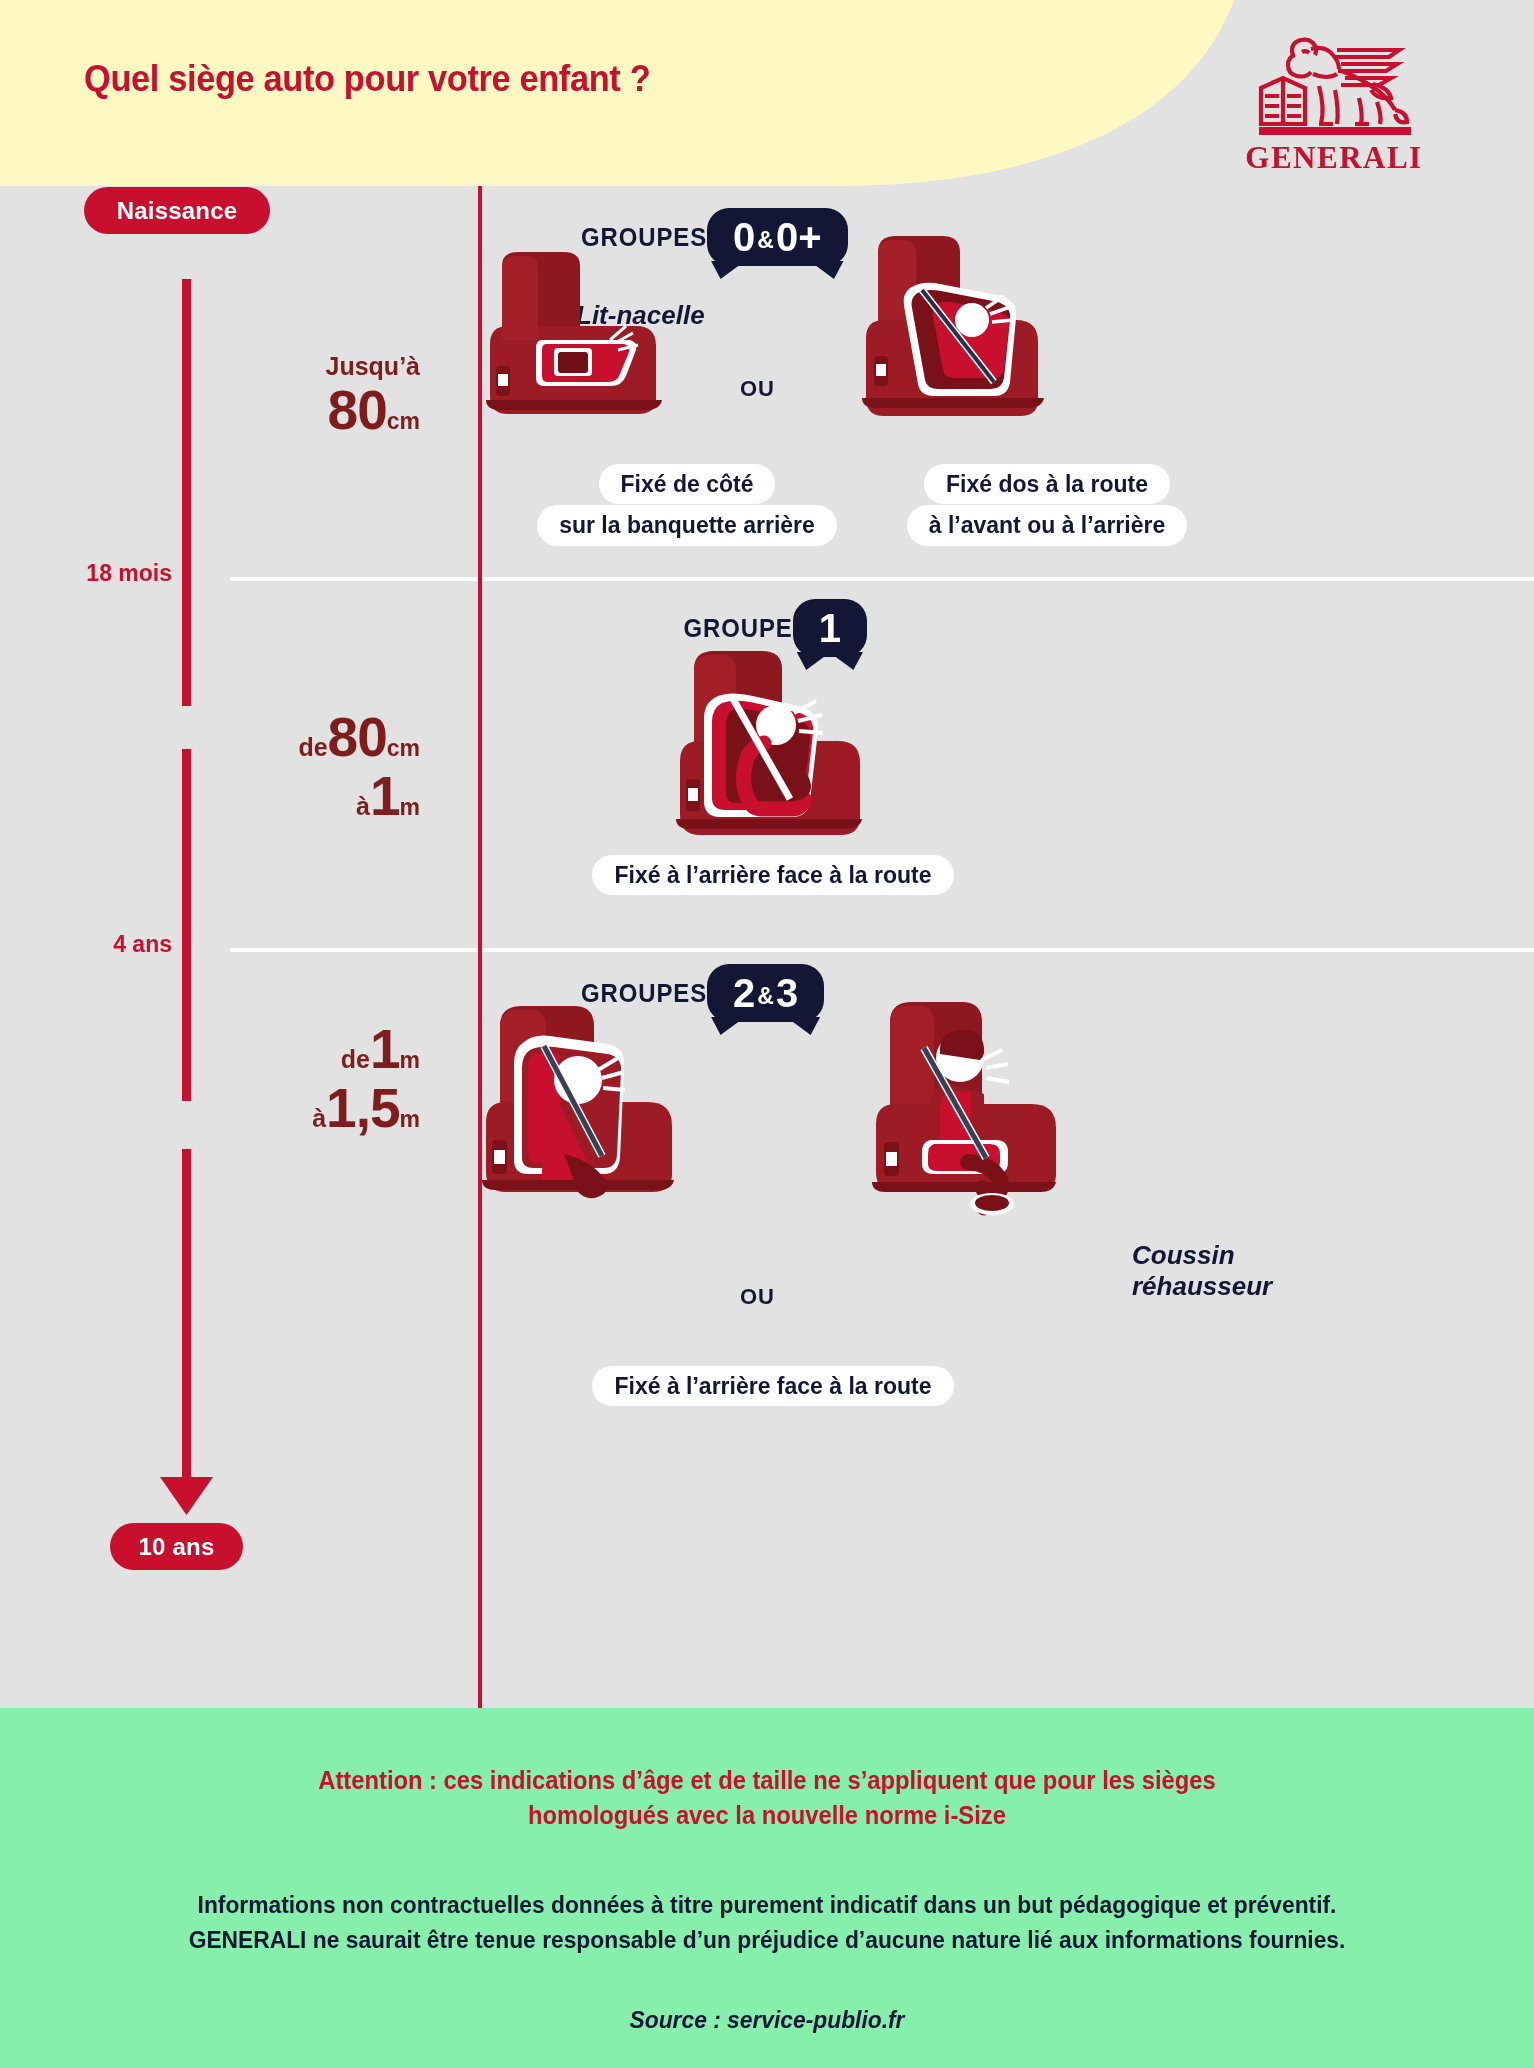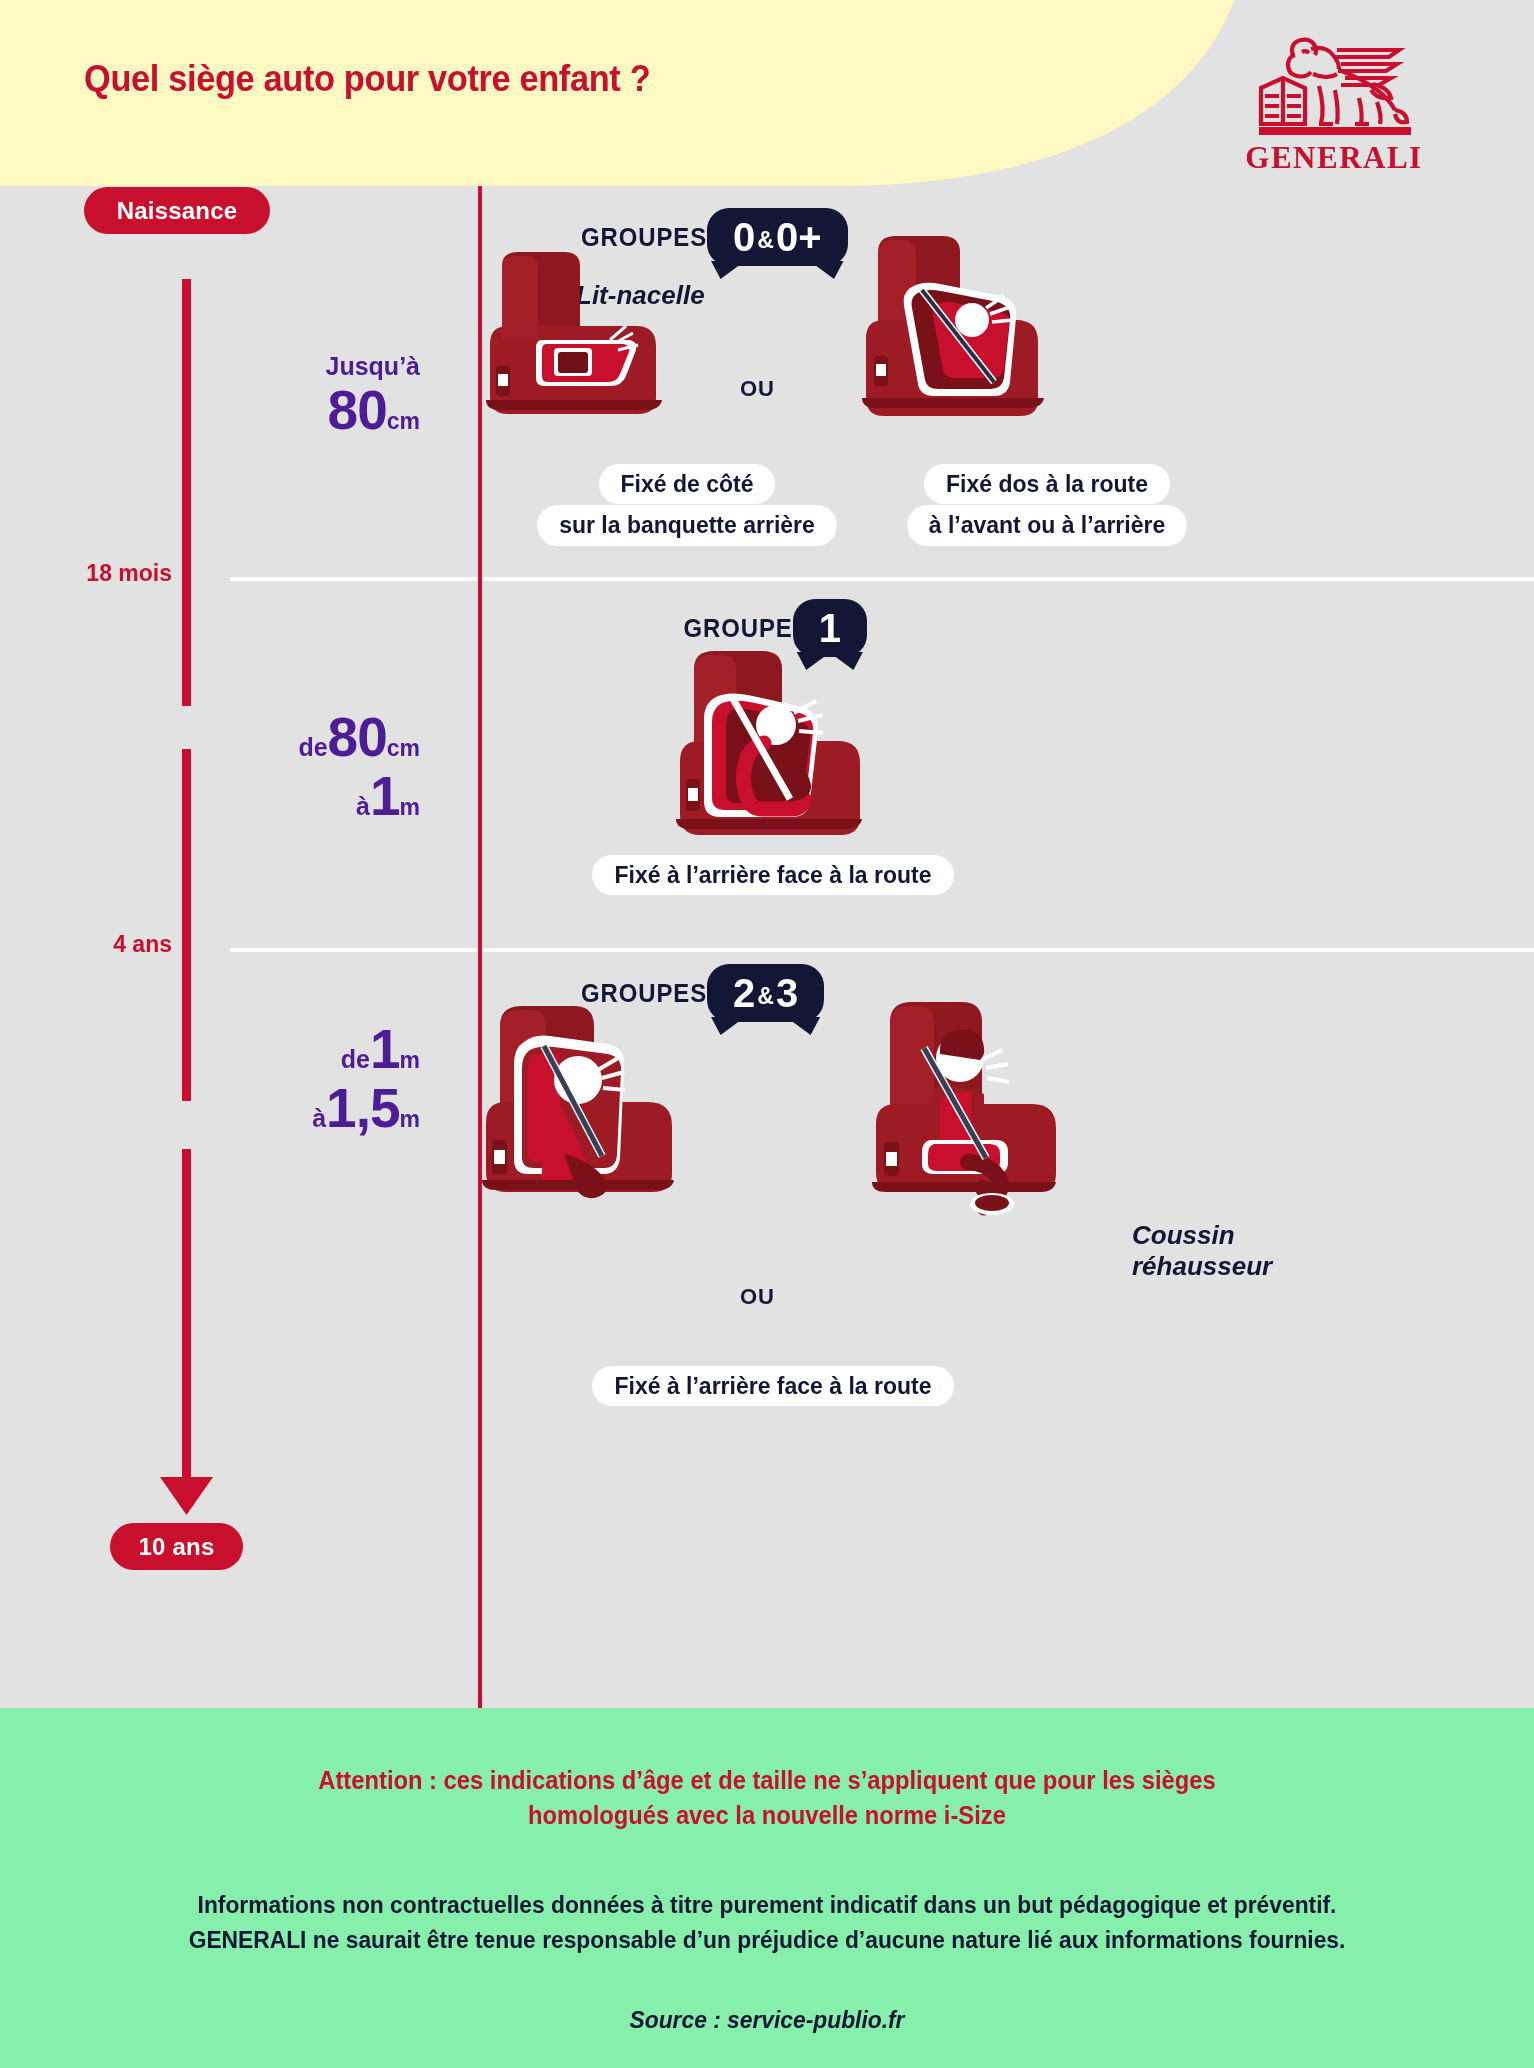--- a/index.html
+++ b/index.html
@@ -128,21 +128,21 @@
   .v-separator {
     position: absolute;
     left: 478px;
     width: 4px;
     background: #c8102e;
   }
 
   
   .size-label {
     position: absolute;
-    color: #4c1d95;
+    color: #7f1d1d;
     text-align: right;
     font-weight: 700;
     white-space: nowrap;
   }
   .size-small  { font-size: 25px; font-weight: 700; vertical-align: baseline; }
   .size-big    { font-size: 55px; font-weight: 700; letter-spacing: -1px; }
   .size-unit   { font-size: 23px; font-weight: 700; }
   .size-line   { display: block; line-height: 1.0; margin-bottom: 4px; }
 
   .size-1 { left: 170px; top: 168px; width: 250px; }
@@ -194,20 +194,21 @@
   .bubble-tail-l { left: 4px;  -webkit-clip-path: polygon(0 0, 100% 0, 28% 100%); clip-path: polygon(0 0, 100% 0, 28% 100%); }
   .bubble-tail-r { right: 4px; -webkit-clip-path: polygon(0 0, 100% 0, 72% 100%); clip-path: polygon(0 0, 100% 0, 72% 100%); }
 
   .italic-note {
     position: absolute;
     font-size: 26px;
     font-style: italic;
     font-weight: 700;
     color: #131735;
     white-space: nowrap;
+    margin-top: 20px;
   }
 
   .ou-label {
     position: absolute;
     font-size: 22px;
     font-weight: 700;
     color: #131735;
     letter-spacing: 1px;
   }
 

